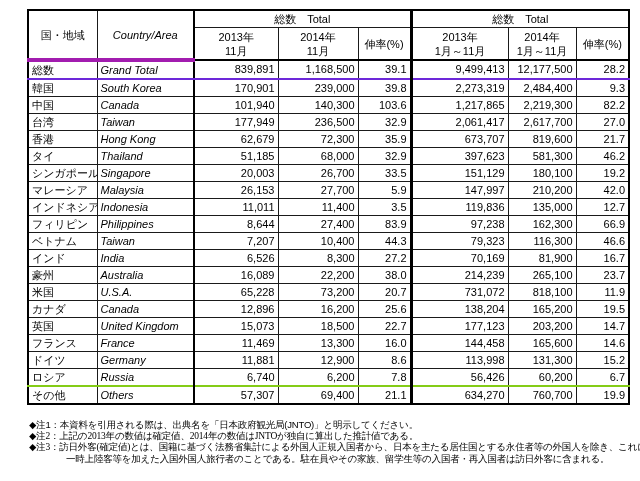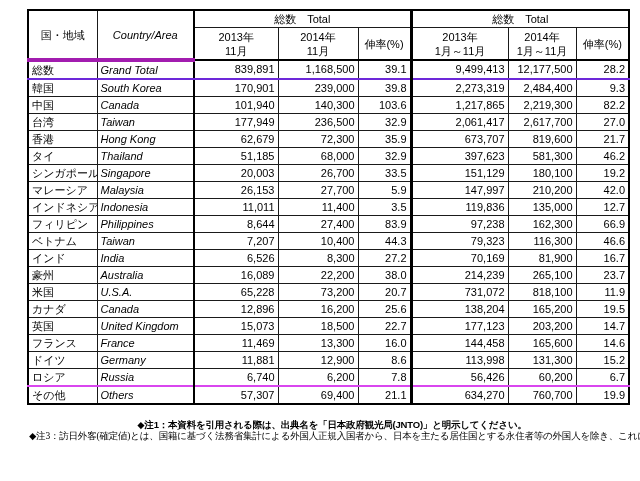--- a/index.html
+++ b/index.html
@@ -43,33 +43,33 @@
 
   .al { text-align: left; }
   .ar { text-align: right; }
 
   
   .thick-r  { border-right: 2px solid #000 !important; font-style: italic; }
   .group-r  { border-right: 3px solid #000 !important; }
 
   
   #stats tr.total-row td  { border-bottom: 2px solid #6d28d9; }
-  #stats tr.others-row td { border-top: 2px solid #d946ef; }
+  #stats tr.others-row td { border-top: 2px solid #84cc16; }
 
   #footnotes {
     position: absolute;
     left: 29px;
     top: 419px;
     width: 606px;
     font-size: 9.5px;
     line-height: 11.5px;
     letter-spacing: -0.2px;
   }
   .fn { white-space: nowrap; }
-  .fn-bold { font-weight: bold; font-family: "Liberation Sans", "DejaVu Sans", sans-serif; text-align: center; }
+  .fn-bold { font-weight: normal; font-family: "Liberation Sans", "DejaVu Sans", sans-serif; }
   .fn-serif { font-family: "Liberation Serif", "DejaVu Serif", serif; }
   .fn-indent { padding-left: 37px; }
 </style>
 </head>
 <body>
 
 <div id="page">
 
   <table id="stats">
     <colgroup>
@@ -301,16 +301,18 @@
           <td class="ar group-r">21.1</td>
           <td class="ar">634,270</td>
           <td class="ar">760,700</td>
           <td class="ar">19.9</td>
         </tr>
       </tbody>
   </table>
 
   <div id="footnotes">
     <div class="fn fn-bold">◆注1：本資料を引用される際は、出典名を「日本政府観光局(JNTO)」と明示してください。</div>
+    <div class="fn fn-serif">◆注2：上記の2013年の数値は確定値、2014年の数値はJNTOが独自に算出した推計値である。</div>
     <div class="fn fn-serif">◆注3：訪日外客(確定値)とは、国籍に基づく法務省集計による外国人正規入国者から、日本を主たる居住国とする永住者等の外国人を除き、これに外国人</div>
+    <div class="fn fn-serif fn-indent">一時上陸客等を加えた入国外国人旅行者のことである。駐在員やその家族、留学生等の入国者・再入国者は訪日外客に含まれる。</div>
   </div>
 
 </div>
 
 </body></html>

